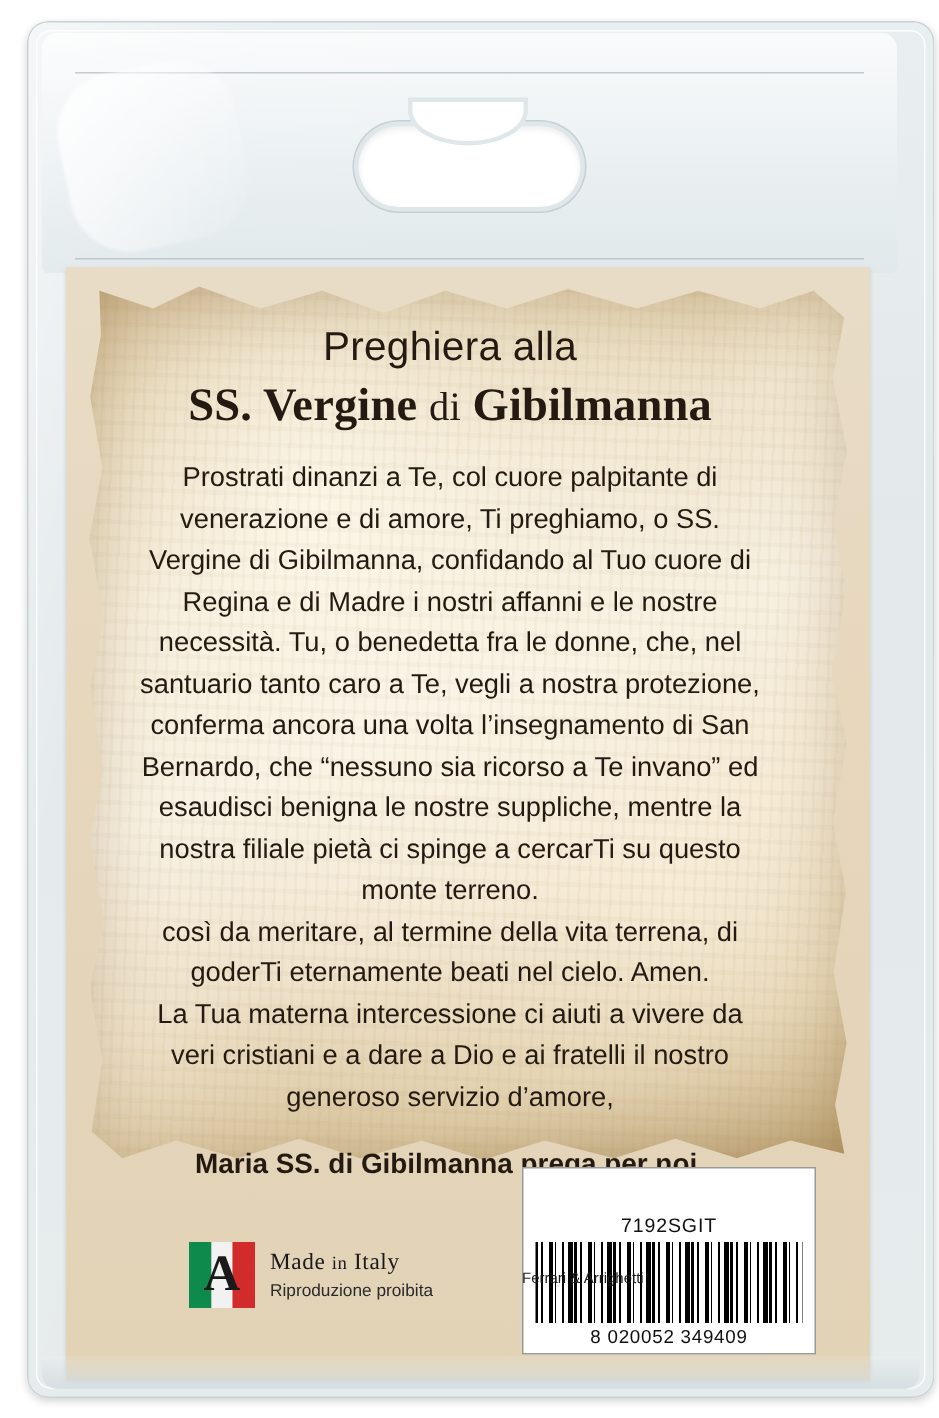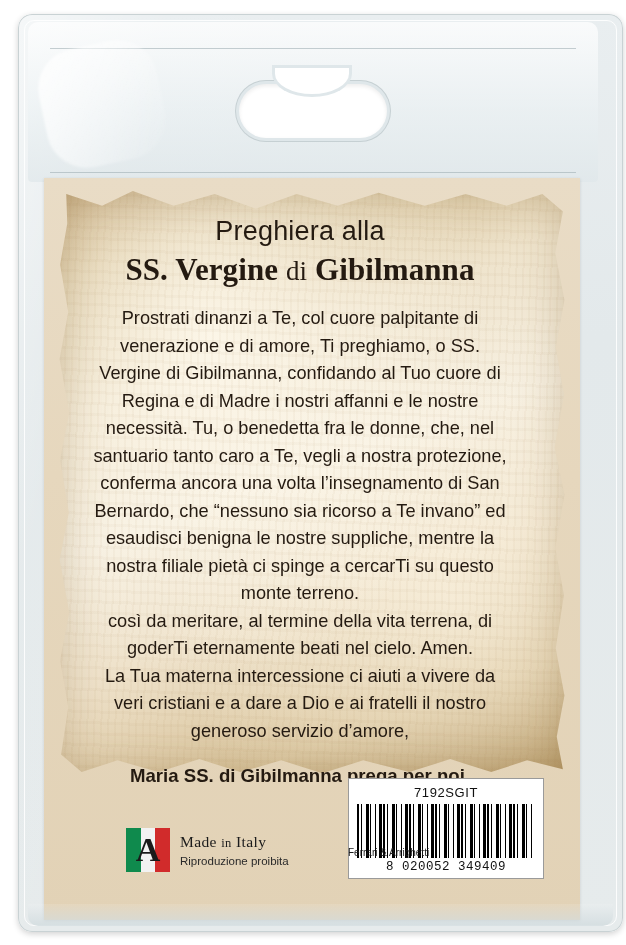--- a/index.html
+++ b/index.html
@@ -242,37 +242,37 @@
     padding: 6px 6px 4px 6px;
     box-sizing: border-box;
     text-align: center;
   }
   #sku-code {
     font-size: 13px;
     color: #111;
     letter-spacing: 0.6px;
     margin-bottom: 4px;
     text-align: center;
+    margin-top: 24px;
   }
   #barcode-bars {
     height: 54px;
     width: 178px;
     margin: 0 auto;
     background:
       repeating-linear-gradient(90deg,
         #000 0 2px, #fff 2px 4px, #000 4px 5px, #fff 5px 9px,
         #000 9px 12px, #fff 12px 13px, #000 13px 14px, #fff 14px 18px,
         #000 18px 19px, #fff 19px 22px, #000 22px 25px, #fff 25px 26px);
   }
   #barcode-digits {
     font-size: 12.5px;
     color: #111;
     margin-top: 2px;
     letter-spacing: 0.5px;
-    font-family: Liberation Mono, monospace;
   }
   #publisher {
     position: absolute;
     left: 304px;
     top: 669px;
     width: 196px;
     text-align: left;
     font-size: 10px;
     color: #1c1c1c;
   }

